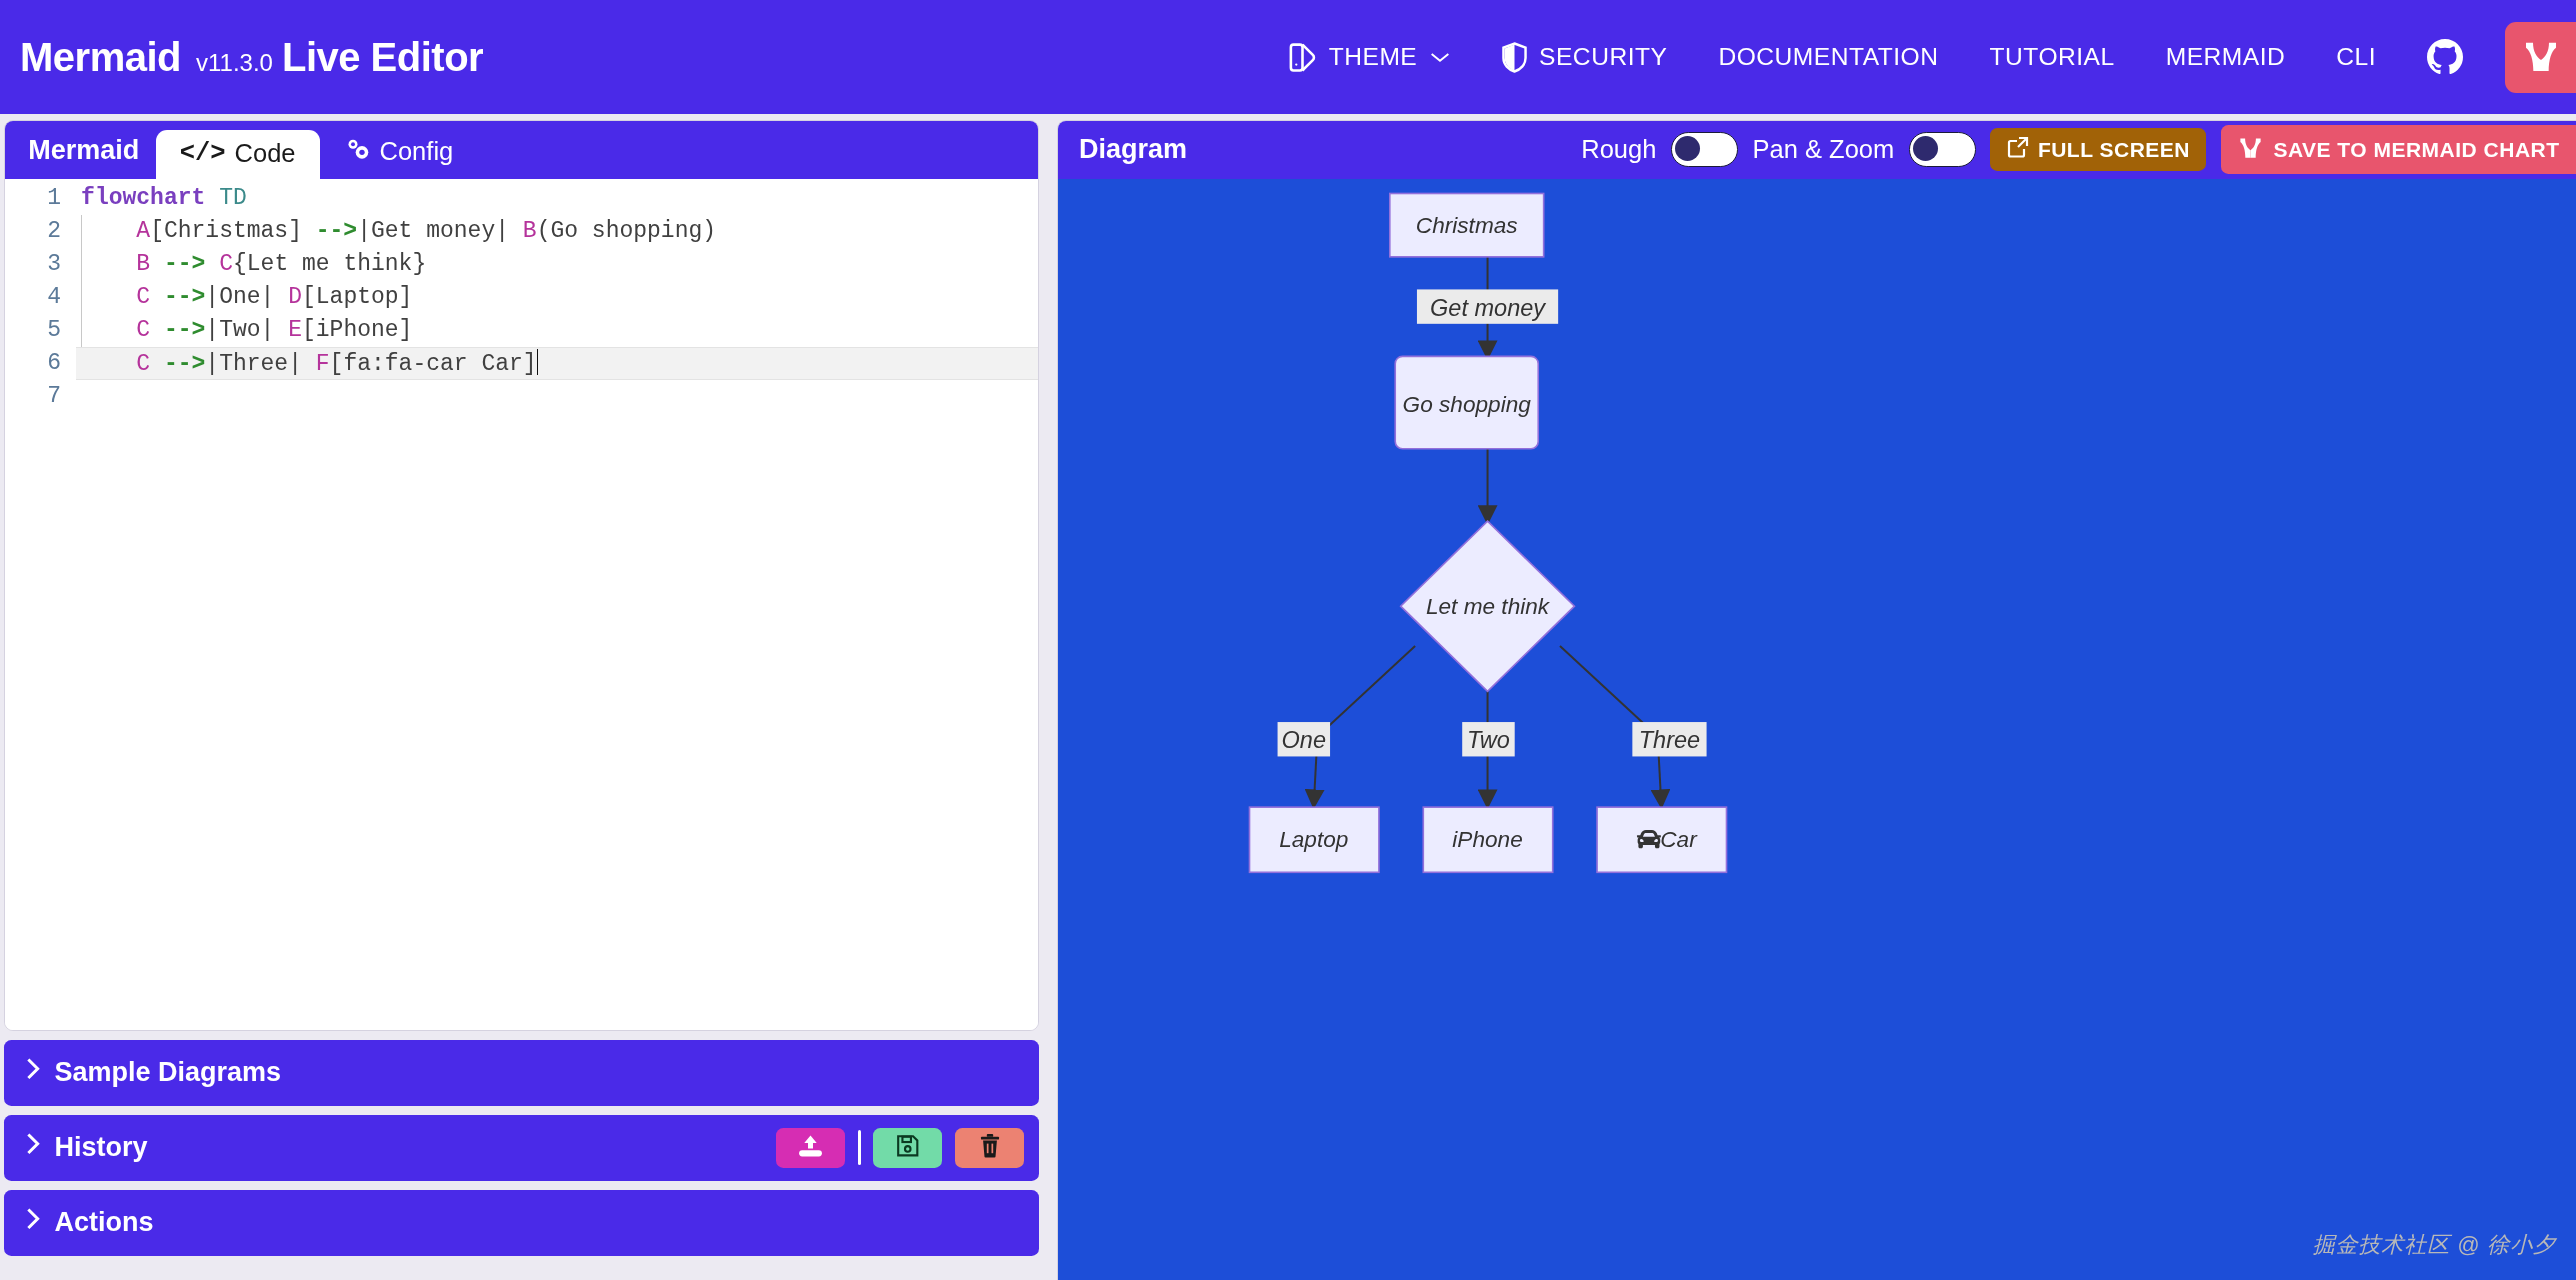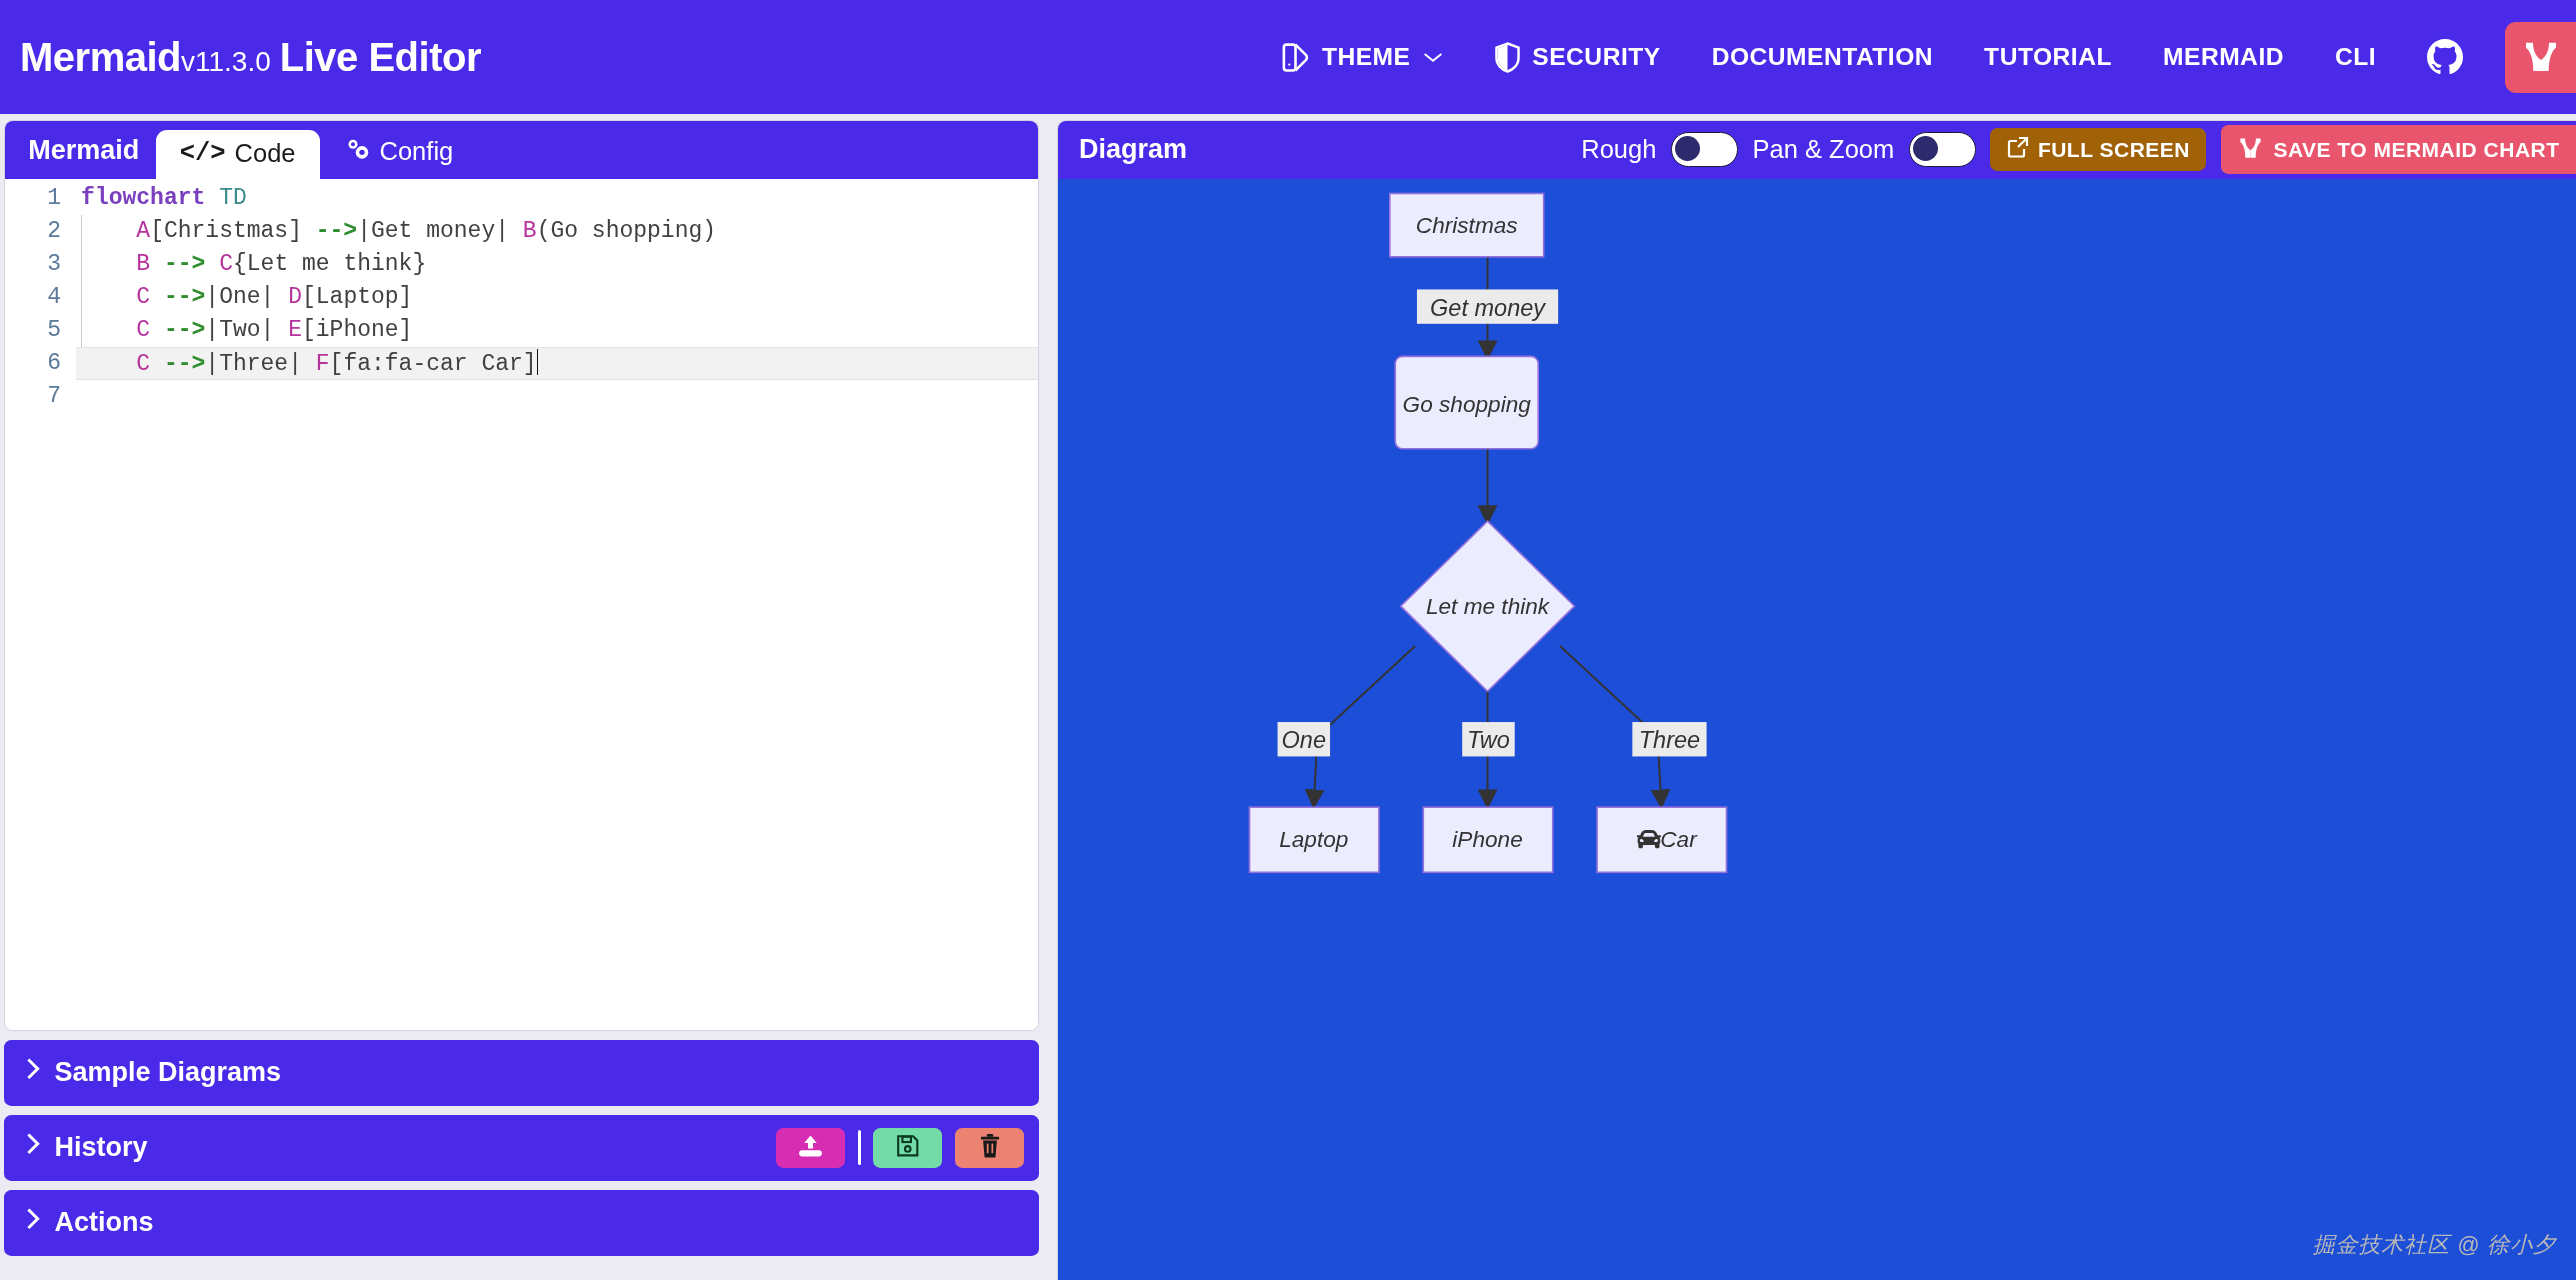--- a/index.html
+++ b/index.html
@@ -22,37 +22,38 @@
   .brand {
     color: #fff;
     font-size: 40px;
     font-weight: bold;
     letter-spacing: -0.5px;
     display: flex;
     align-items: baseline;
     white-space: nowrap;
   }
   .brand .ver {
-    font-size: 28px;
+    font-size: 24px;
     font-weight: normal;
     letter-spacing: 0;
+    margin-left: 15px;
   }
   .brand .le { margin-left: 9px; }
 
   .navlinks {
     margin-left: auto;
     display: flex;
     align-items: center;
     height: 100%;
     gap: 0;
   }
   .navlink {
     color: #fff;
     font-size: 24.6px;
-    font-weight: bold;
+    font-weight: normal;
     letter-spacing: 0.5px;
     padding: 0 25.5px;
     display: flex;
     align-items: center;
     gap: 11px;
     height: 100%;
     cursor: pointer;
     white-space: nowrap;
   }
   .navlink svg { display: block; }

